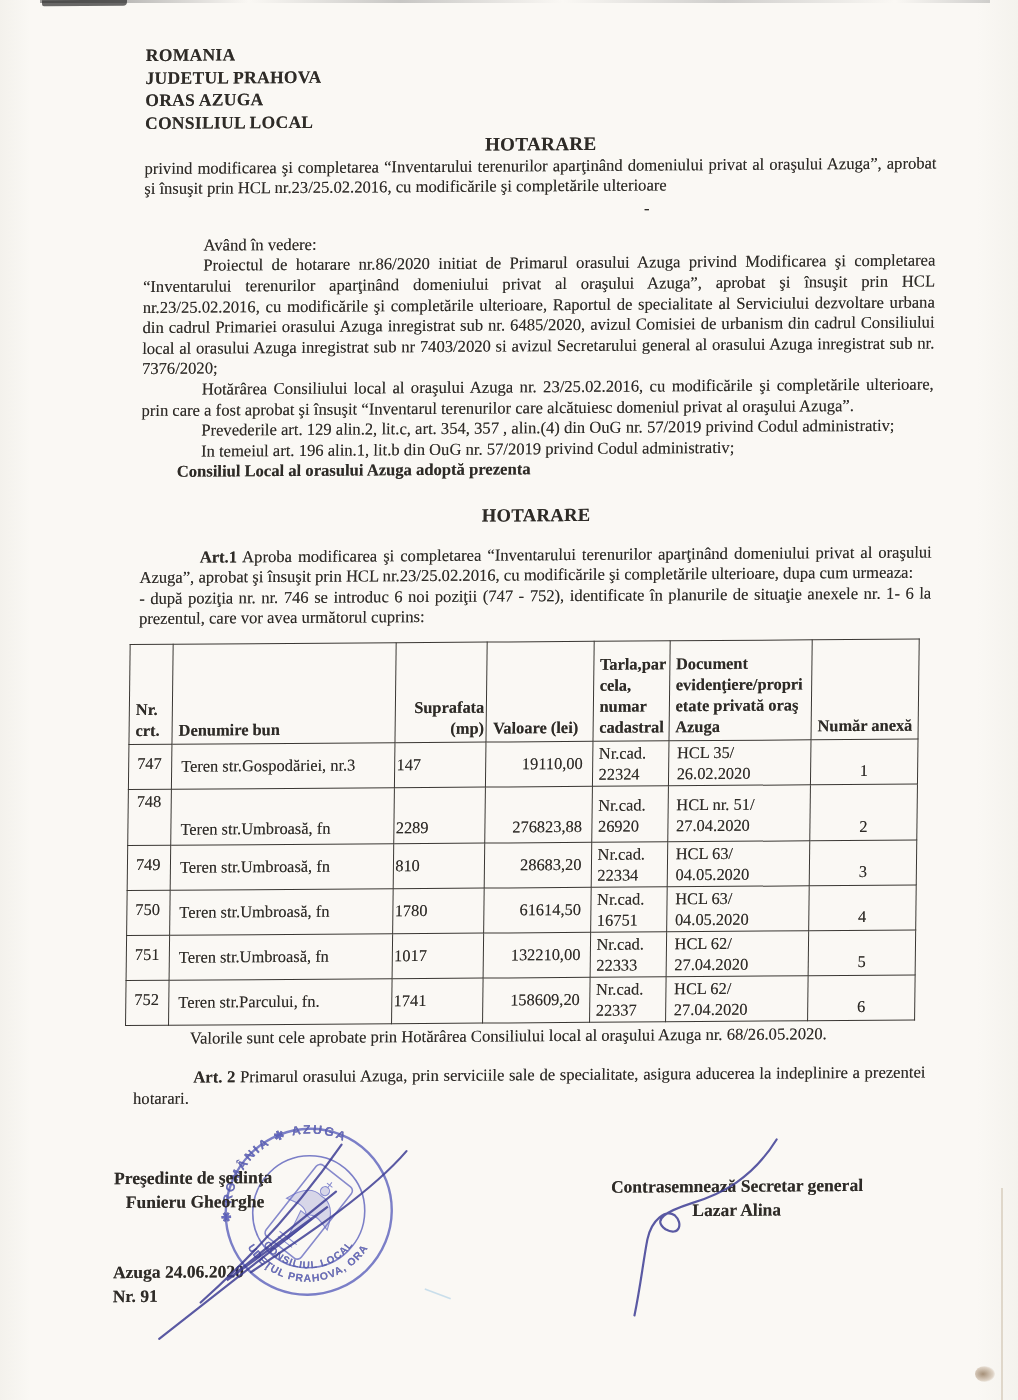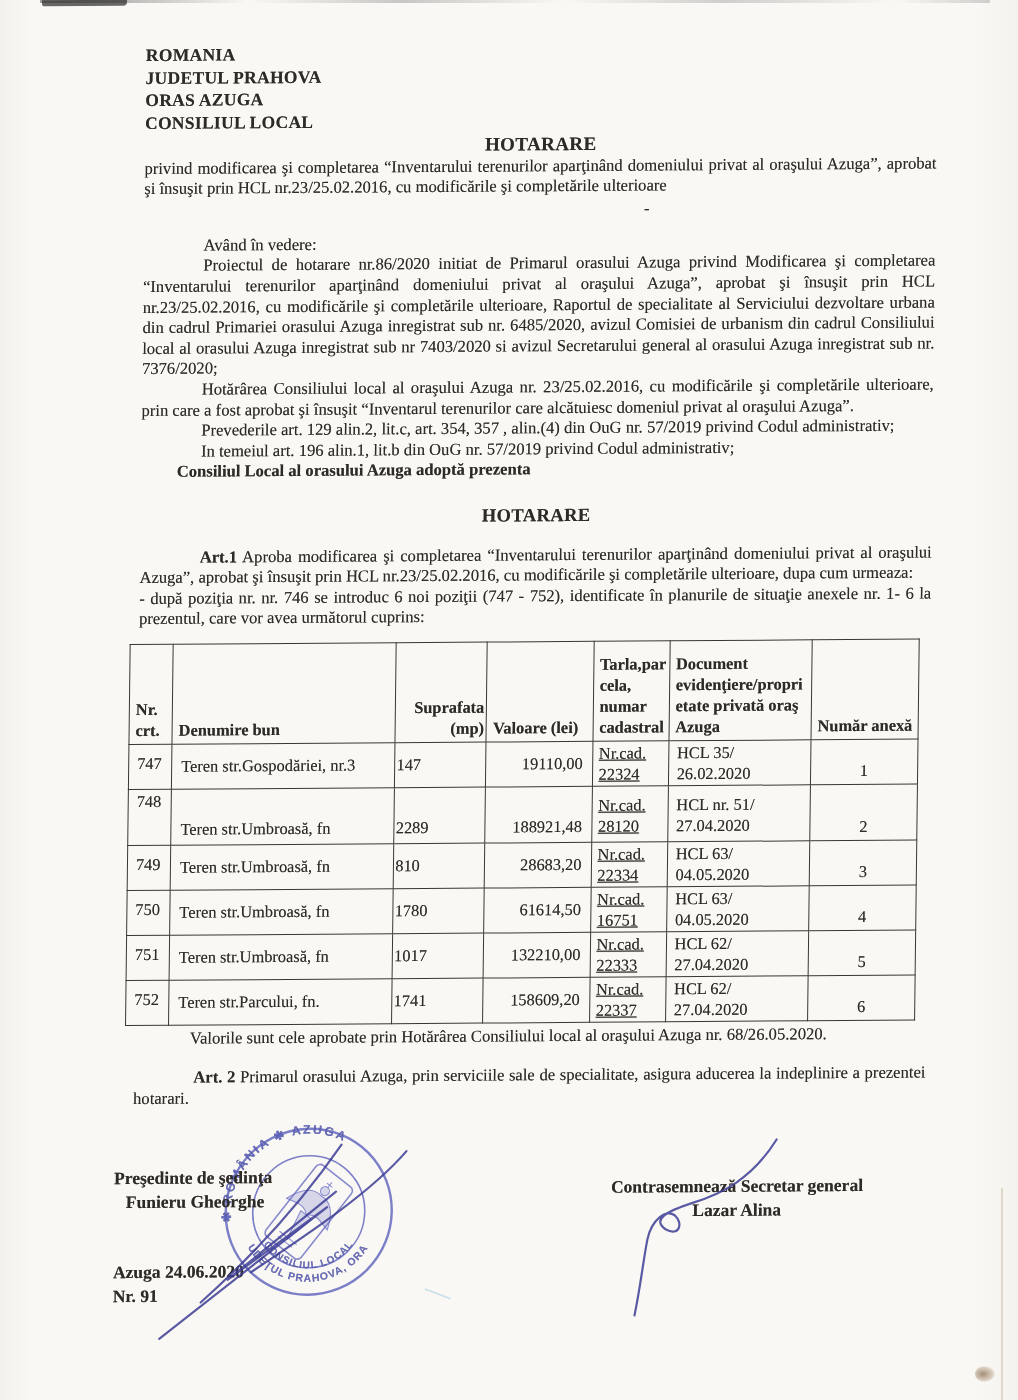--- a/index.html
+++ b/index.html
@@ -38,21 +38,21 @@
   td.h-sup{text-align:right; padding-right:8px;}
   td.h-tar{vertical-align:top; padding-top:5px; overflow-wrap:anywhere;}
   td.h-doc{padding-left:8px; overflow-wrap:anywhere;}
   tr.r{height:43px;}
   tr.r747{height:42px;} tr.r748{height:56px;}
   td.c-nr{vertical-align:top; padding:8px 0 0 8px;}
   tr.r748 td.c-nr{padding-top:1px;font-family:Liberation Serif, serif;}
   td.c-den{vertical-align:middle; padding-left:9px;}
   td.c-sup{vertical-align:middle; text-align:left; padding-right:13px;}
   td.c-val{vertical-align:middle; text-align:right; padding-right:9px;}
-  td.c-tar{vertical-align:middle; padding-left:6px;text-decoration:underline;}
+  td.c-tar{vertical-align:middle; padding-left:6px;}
   td.c-doc{vertical-align:middle; padding-left:8px;}
   td.c-anx{vertical-align:bottom; text-align:center; padding-bottom:3px;}
   tr.r748 td.c-den,tr.r748 td.c-sup,tr.r748 td.c-val,
   tr.r748 td.c-tar,tr.r748 td.c-doc{vertical-align:bottom; padding-bottom:5px;}
 
   .note{margin-top:3px; text-indent:56px;}
   .sig-area{position:relative; height:250px; margin-top:38px;}
   .sig-left{position:absolute; left:-18px; top:18px; z-index:2; font-weight:bold; font-size:17.5px; line-height:24px;}
   .sig-left .nm{margin-left:12px;}
   .sig-left .dt{margin-top:46px;}
@@ -133,24 +133,24 @@
         <td class="c-doc">
               <span style="display:block">HCL 35/</span>
               <span style="display:block">26.02.2020</span>
             </td>
         <td class="c-anx">1</td>
       </tr>
       <tr class="r r748">
         <td class="c-nr">748</td>
         <td class="c-den">Teren str.Umbroasă, fn</td>
         <td class="c-sup">2289</td>
-        <td class="c-val">188921,48</td>
-        <td class="c-tar">
-              <span style="display:block">Nr.cad.</span>
-              <span style="display:block">28120</span>
+        <td class="c-val">276823,88</td>
+        <td class="c-tar">
+              <span style="display:block">Nr.cad.</span>
+              <span style="display:block">26920</span>
             </td>
         <td class="c-doc">
               <span style="display:block">HCL nr. 51/</span>
               <span style="display:block">27.04.2020</span>
             </td>
         <td class="c-anx">2</td>
       </tr>
       <tr class="r">
         <td class="c-nr">749</td>
         <td class="c-den">Teren str.Umbroasă, fn</td>

